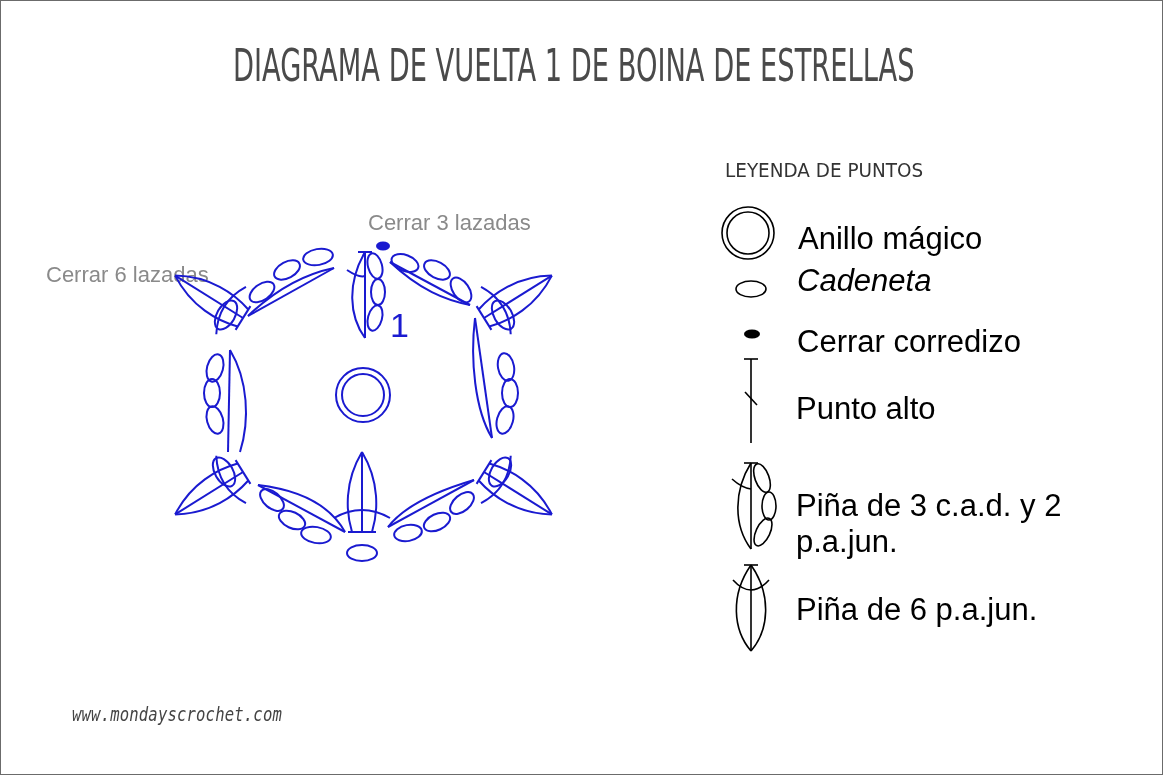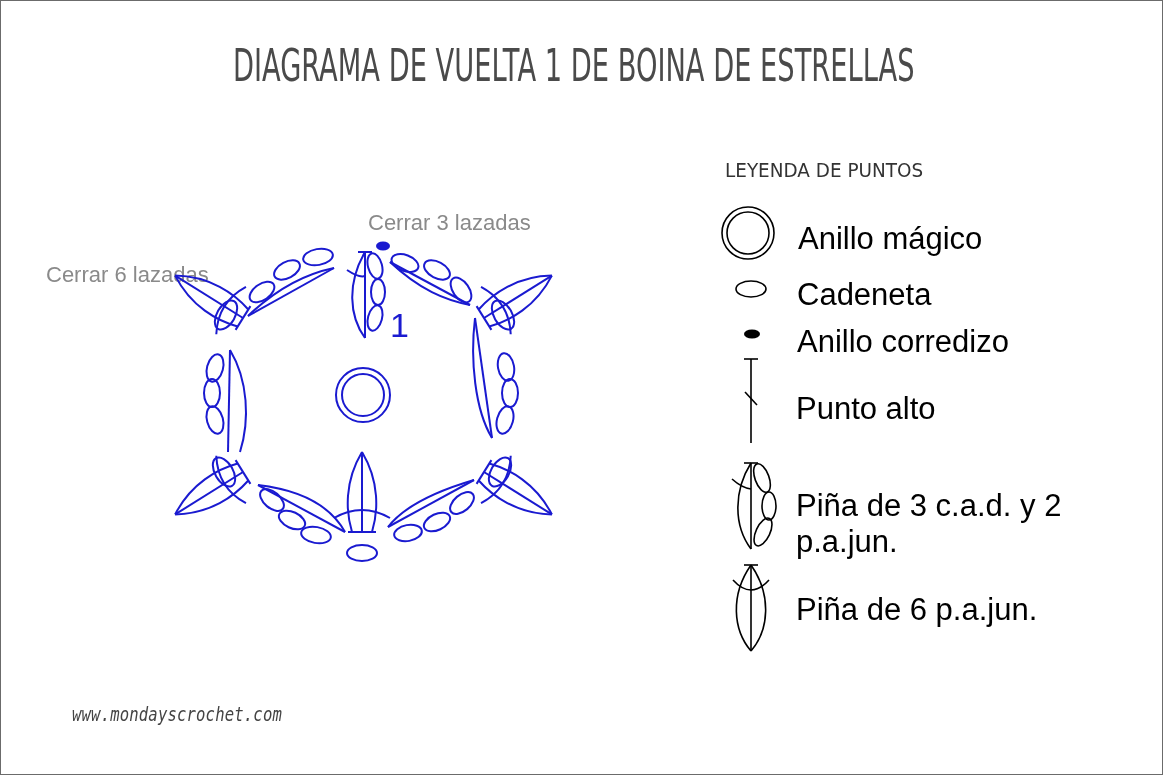--- a/index.html
+++ b/index.html
@@ -152,19 +152,19 @@
       <path d="M751,565 C730,595 733,630 751,651"></path>
       <path d="M751,565 C772,595 769,630 751,651"></path>
       <path d="M733,580 Q751,600 769,580"></path>
     </g>
   </g>
 </svg>
 
 <div class="legend-title">LEYENDA DE PUNTOS</div>
 
 <div class="legend-label" style="left:798px; top:221px;">Anillo mágico</div>
-<div class="legend-label" style="left:797px; top:277px;">Cadeneta</div>
-<div class="legend-label" style="left:797px; top:324px;">Anillo corredizo</div>
+<div class="legend-label" style="left:797px; top:263px;font-style:italic;">Cadeneta</div>
+<div class="legend-label" style="left:797px; top:324px;">Cerrar corredizo</div>
 <div class="legend-label" style="left:796px; top:391px;">Punto alto</div>
 <div class="legend-label" style="left:796px; top:488px;">Piña de 3 c.a.d. y 2 p.a.jun.</div>
 <div class="legend-label" style="left:796px; top:592px;">Piña de 6 p.a.jun.</div>
 
 <div class="url">www.mondayscrochet.com</div>
 
 </body></html>

